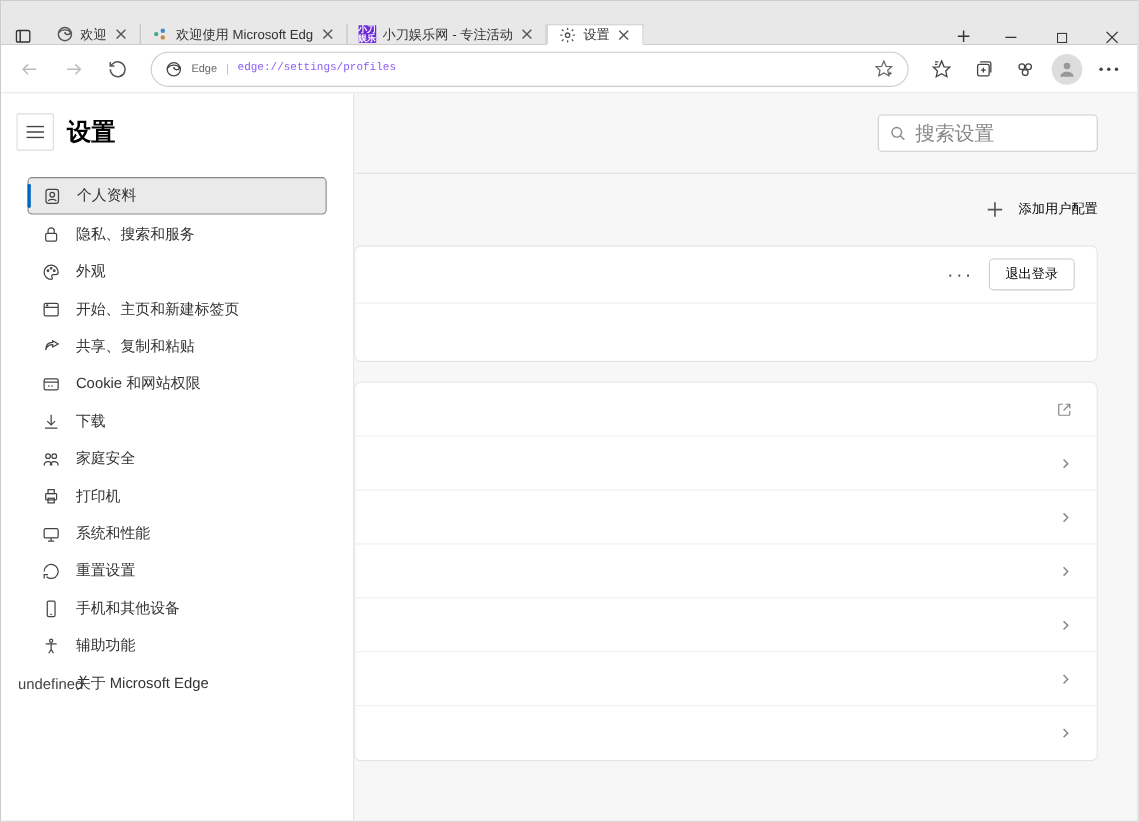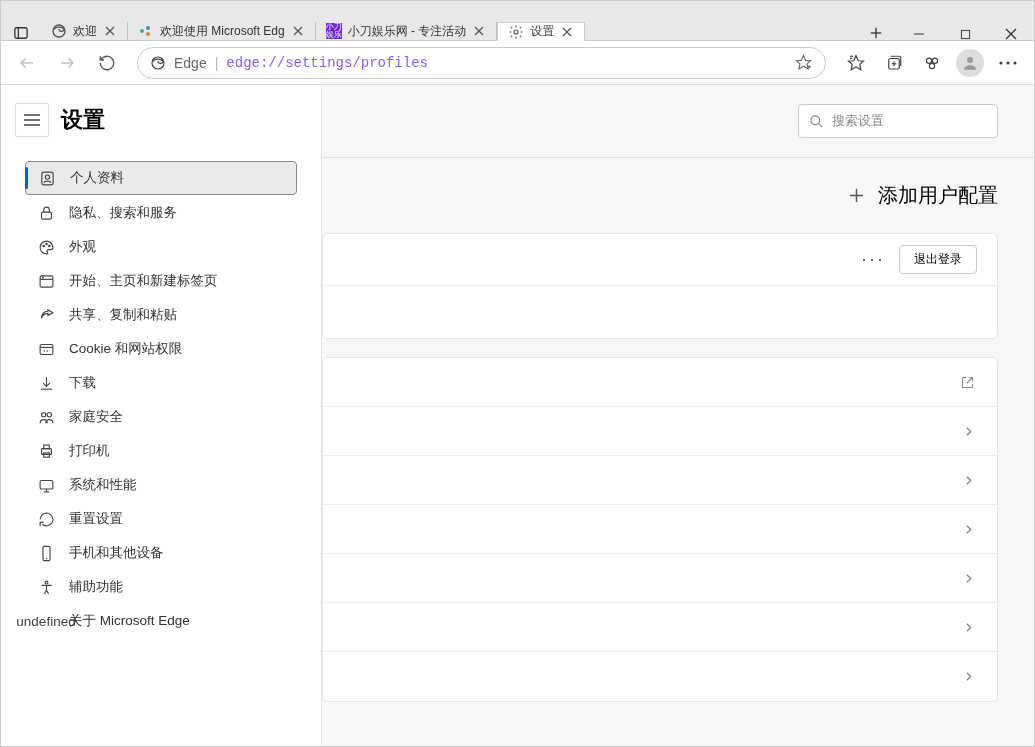--- a/index.html
+++ b/index.html
@@ -15,21 +15,21 @@
 .tab .label { white-space: nowrap; overflow: hidden; text-overflow: clip; flex: 1; }
 .tab .close { width: 14px; height: 14px; display: flex; align-items: center; justify-content: center; color: #555; flex-shrink: 0; }
 .newtab { width: 40px; display: flex; align-items: center; justify-content: center; color: #333; }
 .win-controls { display: flex; }
 .win-btn { width: 46px; display: flex; align-items: center; justify-content: center; color: #333; }
 
 
 .toolbar { height: 44px; background: #fff; display: flex; align-items: center; padding: 0 8px; gap: 4px; border-bottom: 1px solid #e0e0e0; }
 .nav-btn { width: 36px; height: 36px; display: flex; align-items: center; justify-content: center; color: #555; border-radius: 4px; }
 .nav-btn.disabled { color: #bbb; }
-.addrbar { flex: 1; height: 32px; border: 1px solid #ccc; border-radius: 16px; display: flex; align-items: center; padding: 0 12px; gap: 8px; margin: 0 8px; color: #444; font-size: 14px; }
+.addrbar { flex: 1; height: 32px; border: 1px solid #ccc; border-radius: 16px; display: flex; align-items: center; padding: 0 12px; gap: 8px; margin: 0 8px; color: #444; font-size: 10px; }
 .addr-edge { color: #666; }
 .addr-sep { color: #bbb; }
 .addr-url { flex: 1; color: #8b5cf6; font-family: Liberation Mono, monospace; }
 .addr-star { color: #666; width: 20px; display: flex; align-items: center; justify-content: center; }
 .tool-icons { display: flex; align-items: center; gap: 2px; }
 .tool-icon { width: 36px; height: 36px; display: flex; align-items: center; justify-content: center; color: #444; border-radius: 4px; }
 .avatar { width: 28px; height: 28px; border-radius: 50%; background: #ddd; display: flex; align-items: center; justify-content: center; }
 
 
 .content { display: flex; height: calc(100% - 84px); }
@@ -38,24 +38,24 @@
 .hamburger { width: 34px; height: 34px; display: flex; align-items: center; justify-content: center; border: 1px solid #ddd; border-radius: 2px; color: #444; }
 .settings-title { font-size: 22px; font-weight: 600; }
 .nav-list { padding: 8px 24px; }
 .nav-item { display: flex; align-items: flex-end; gap: 14px; padding: 7px 12px; border-radius: 4px; font-size: 13.5px; color: #333; cursor: pointer; margin-bottom: 2px; }
 .nav-item .nav-icon { width: 18px; height: 18px; display: flex; align-items: center; justify-content: center; color: #444; flex-shrink: 0; }
 .nav-item.selected { background: #eaeaea; border: 1px solid #888; position: relative; }
 .nav-item.selected::before { content: ""; position: absolute; left: -1px; top: 5px; bottom: 5px; width: 3px; background: #0067c0; border-radius: 2px; }
 
 .main { flex: 1; background: #f7f7f7; overflow-y: auto; border-left: 1px solid #e5e5e5; }
 .main-header { height: 72px; display: flex; align-items: center; justify-content: flex-end; padding: 0 36px; }
-.search-box { width: 200px; height: 34px; border: 1px solid #ccc; border-radius: 4px; background: #fff; display: flex; align-items: center; padding: 0 10px; gap: 8px; color: #888; font-size: 13px; }
+.search-box { width: 200px; height: 34px; border: 1px solid #ccc; border-radius: 4px; background: #fff; display: flex; align-items: center; padding: 0 10px; gap: 8px; color: #888; font-size: 18px; }
 
 .section-divider { height: 1px; background: #e0e0e0; }
-.add-profile-row { display: flex; justify-content: flex-end; align-items: center; padding: 24px 36px; gap: 14px; font-size: 20px; }
+.add-profile-row { display: flex; justify-content: flex-end; align-items: center; padding: 24px 36px; gap: 14px; font-size: 12px; }
 .plus-icon { color: #555; }
 
 .card { background: #fff; border: 1px solid #e5e5e5; border-radius: 6px; margin: 0 36px 18px 0; }
 .card-row { height: 52px; display: flex; align-items: center; justify-content: flex-end; padding: 0 20px; gap: 14px; border-bottom: 1px solid #eee; }
 .card-row:last-child { border-bottom: none; }
 .more-btn { font-size: 18px; color: #555; letter-spacing: 2px; }
 .signout-btn { border: 1px solid #ccc; background: #fff; padding: 5px 14px; border-radius: 4px; font-size: 12px; cursor: pointer; font-family: inherit; }
 
 .list-card { background: #fff; border: 1px solid #e5e5e5; border-radius: 6px; margin: 0 36px 18px 0; }
 .list-row { height: 49px; display: flex; align-items: center; justify-content: flex-end; padding: 0 22px; border-bottom: 1px solid #eee; color: #555; }
@@ -101,21 +101,21 @@
     <span class="label">欢迎使用 Microsoft Edg</span>
     <span class="close">
           <svg width="10" height="10" viewBox="0 0 10 10" stroke="currentColor" stroke-width="1.3">
             <line x1="1" y1="1" x2="9" y2="9"></line>
             <line x1="9" y1="1" x2="1" y2="9"></line>
           </svg>
         </span>
       </div>
       <div class="tab">
         <span class="favicon">
-          <div style="width:16px;height:16px;background:#6d28d9;color:#fff;font-size:8px;font-weight:normal;display:flex;align-items:center;justify-content:center;line-height:1">小刀<br>娱乐</div>
+          <div style="width:16px;height:16px;background:#6d28d9;color:#fff;font-size:8px;font-weight:bold;display:flex;align-items:center;justify-content:center;line-height:1">小刀<br>娱乐</div>
         </span>
     <span class="label">小刀娱乐网 - 专注活动</span>
     <span class="close">
           <svg width="10" height="10" viewBox="0 0 10 10" stroke="currentColor" stroke-width="1.3">
             <line x1="1" y1="1" x2="9" y2="9"></line>
             <line x1="9" y1="1" x2="1" y2="9"></line>
           </svg>
         </span>
       </div>
       <div class="tab active">

